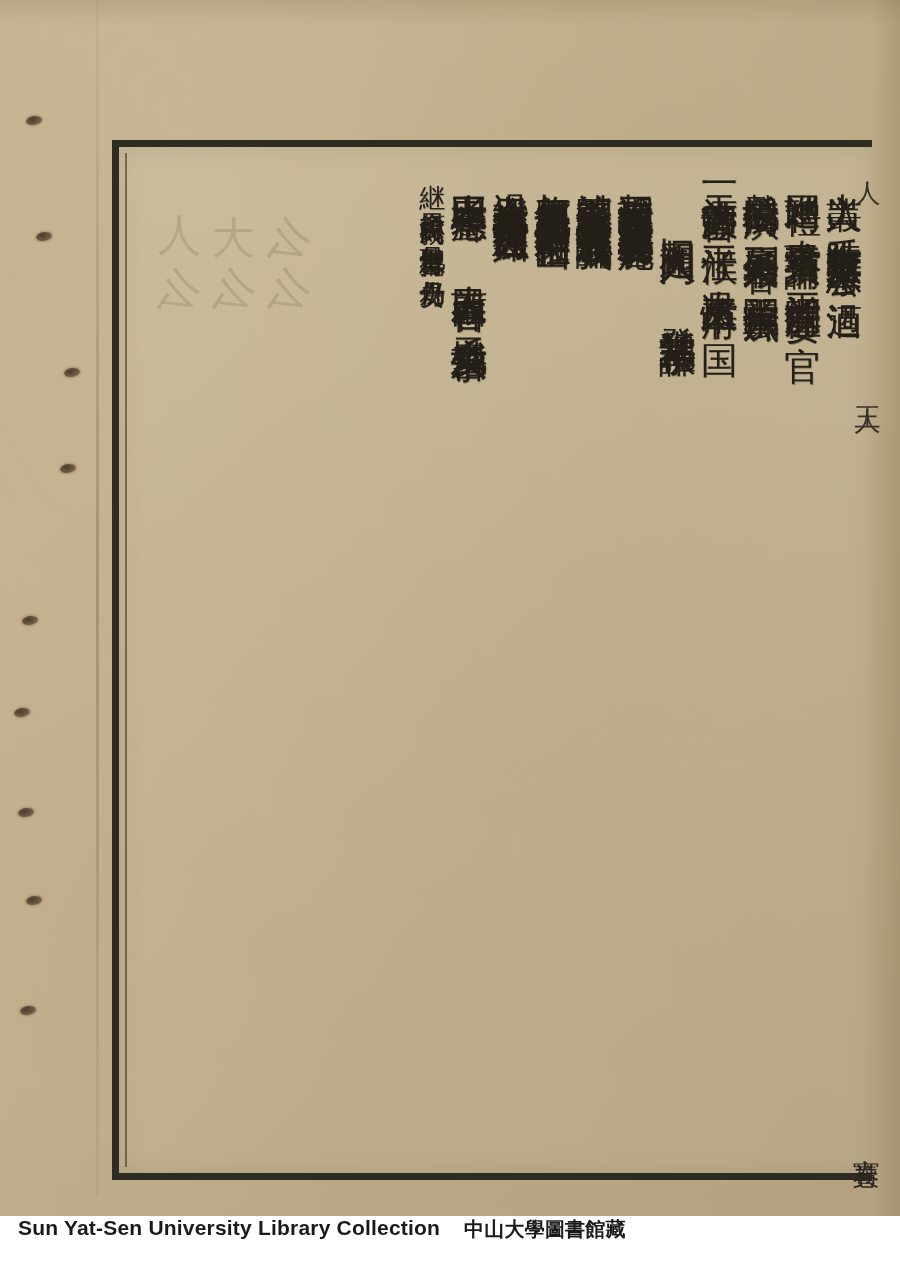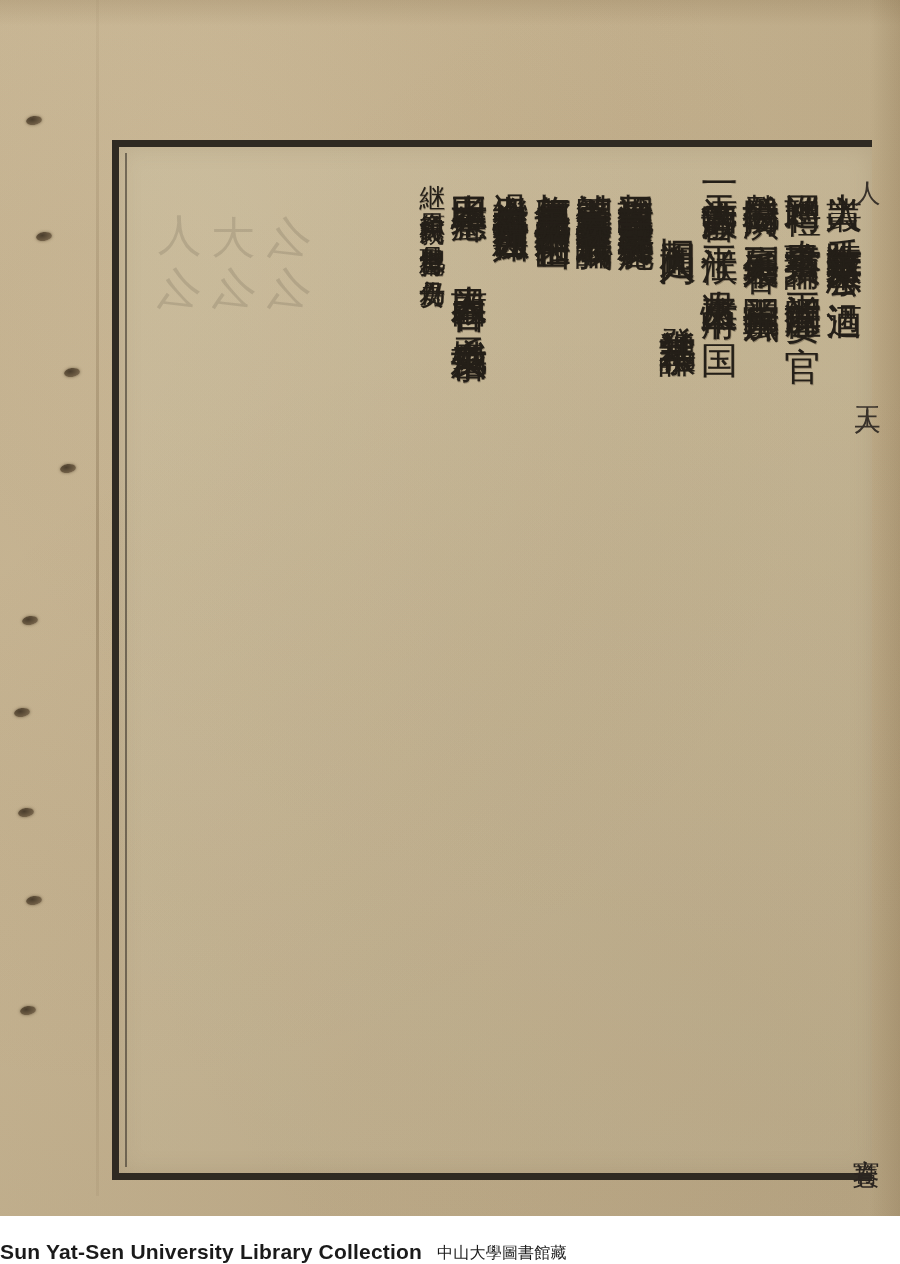--- a/index.html
+++ b/index.html
@@ -142,34 +142,35 @@
     letter-spacing: 3px;
   }
 
   
   .caption {
     position: absolute;
     left: 0; right: 0; bottom: 0;
     height: 48px;
     background: #ffffff;
     display: flex;
-    align-items: flex-end;
+    align-items: flex-start;
+    padding-left: 18px;
   }
   .caption span {
     font-family: "Liberation Sans", sans-serif;
     font-size: 21px;
     color: #1a1a1a;
     font-weight: 700;
     letter-spacing: 0.2px;
   }
   .caption .cn {
-    font-weight: 400;
-    margin-left: 15px;
+    font-weight: 700;
+    margin-left: 24px;
     font-family: "DejaVu Sans", sans-serif;
-    font-size: 16px;
+    font-size: 20px;
   }
 
   
   .edge-right {
     position: absolute;
     right: 0; top: 0; width: 30px; height: 1216px;
     background: linear-gradient(270deg, rgba(120,95,60,0.22), rgba(0,0,0,0));
   }
   .edge-top {
     position: absolute;

